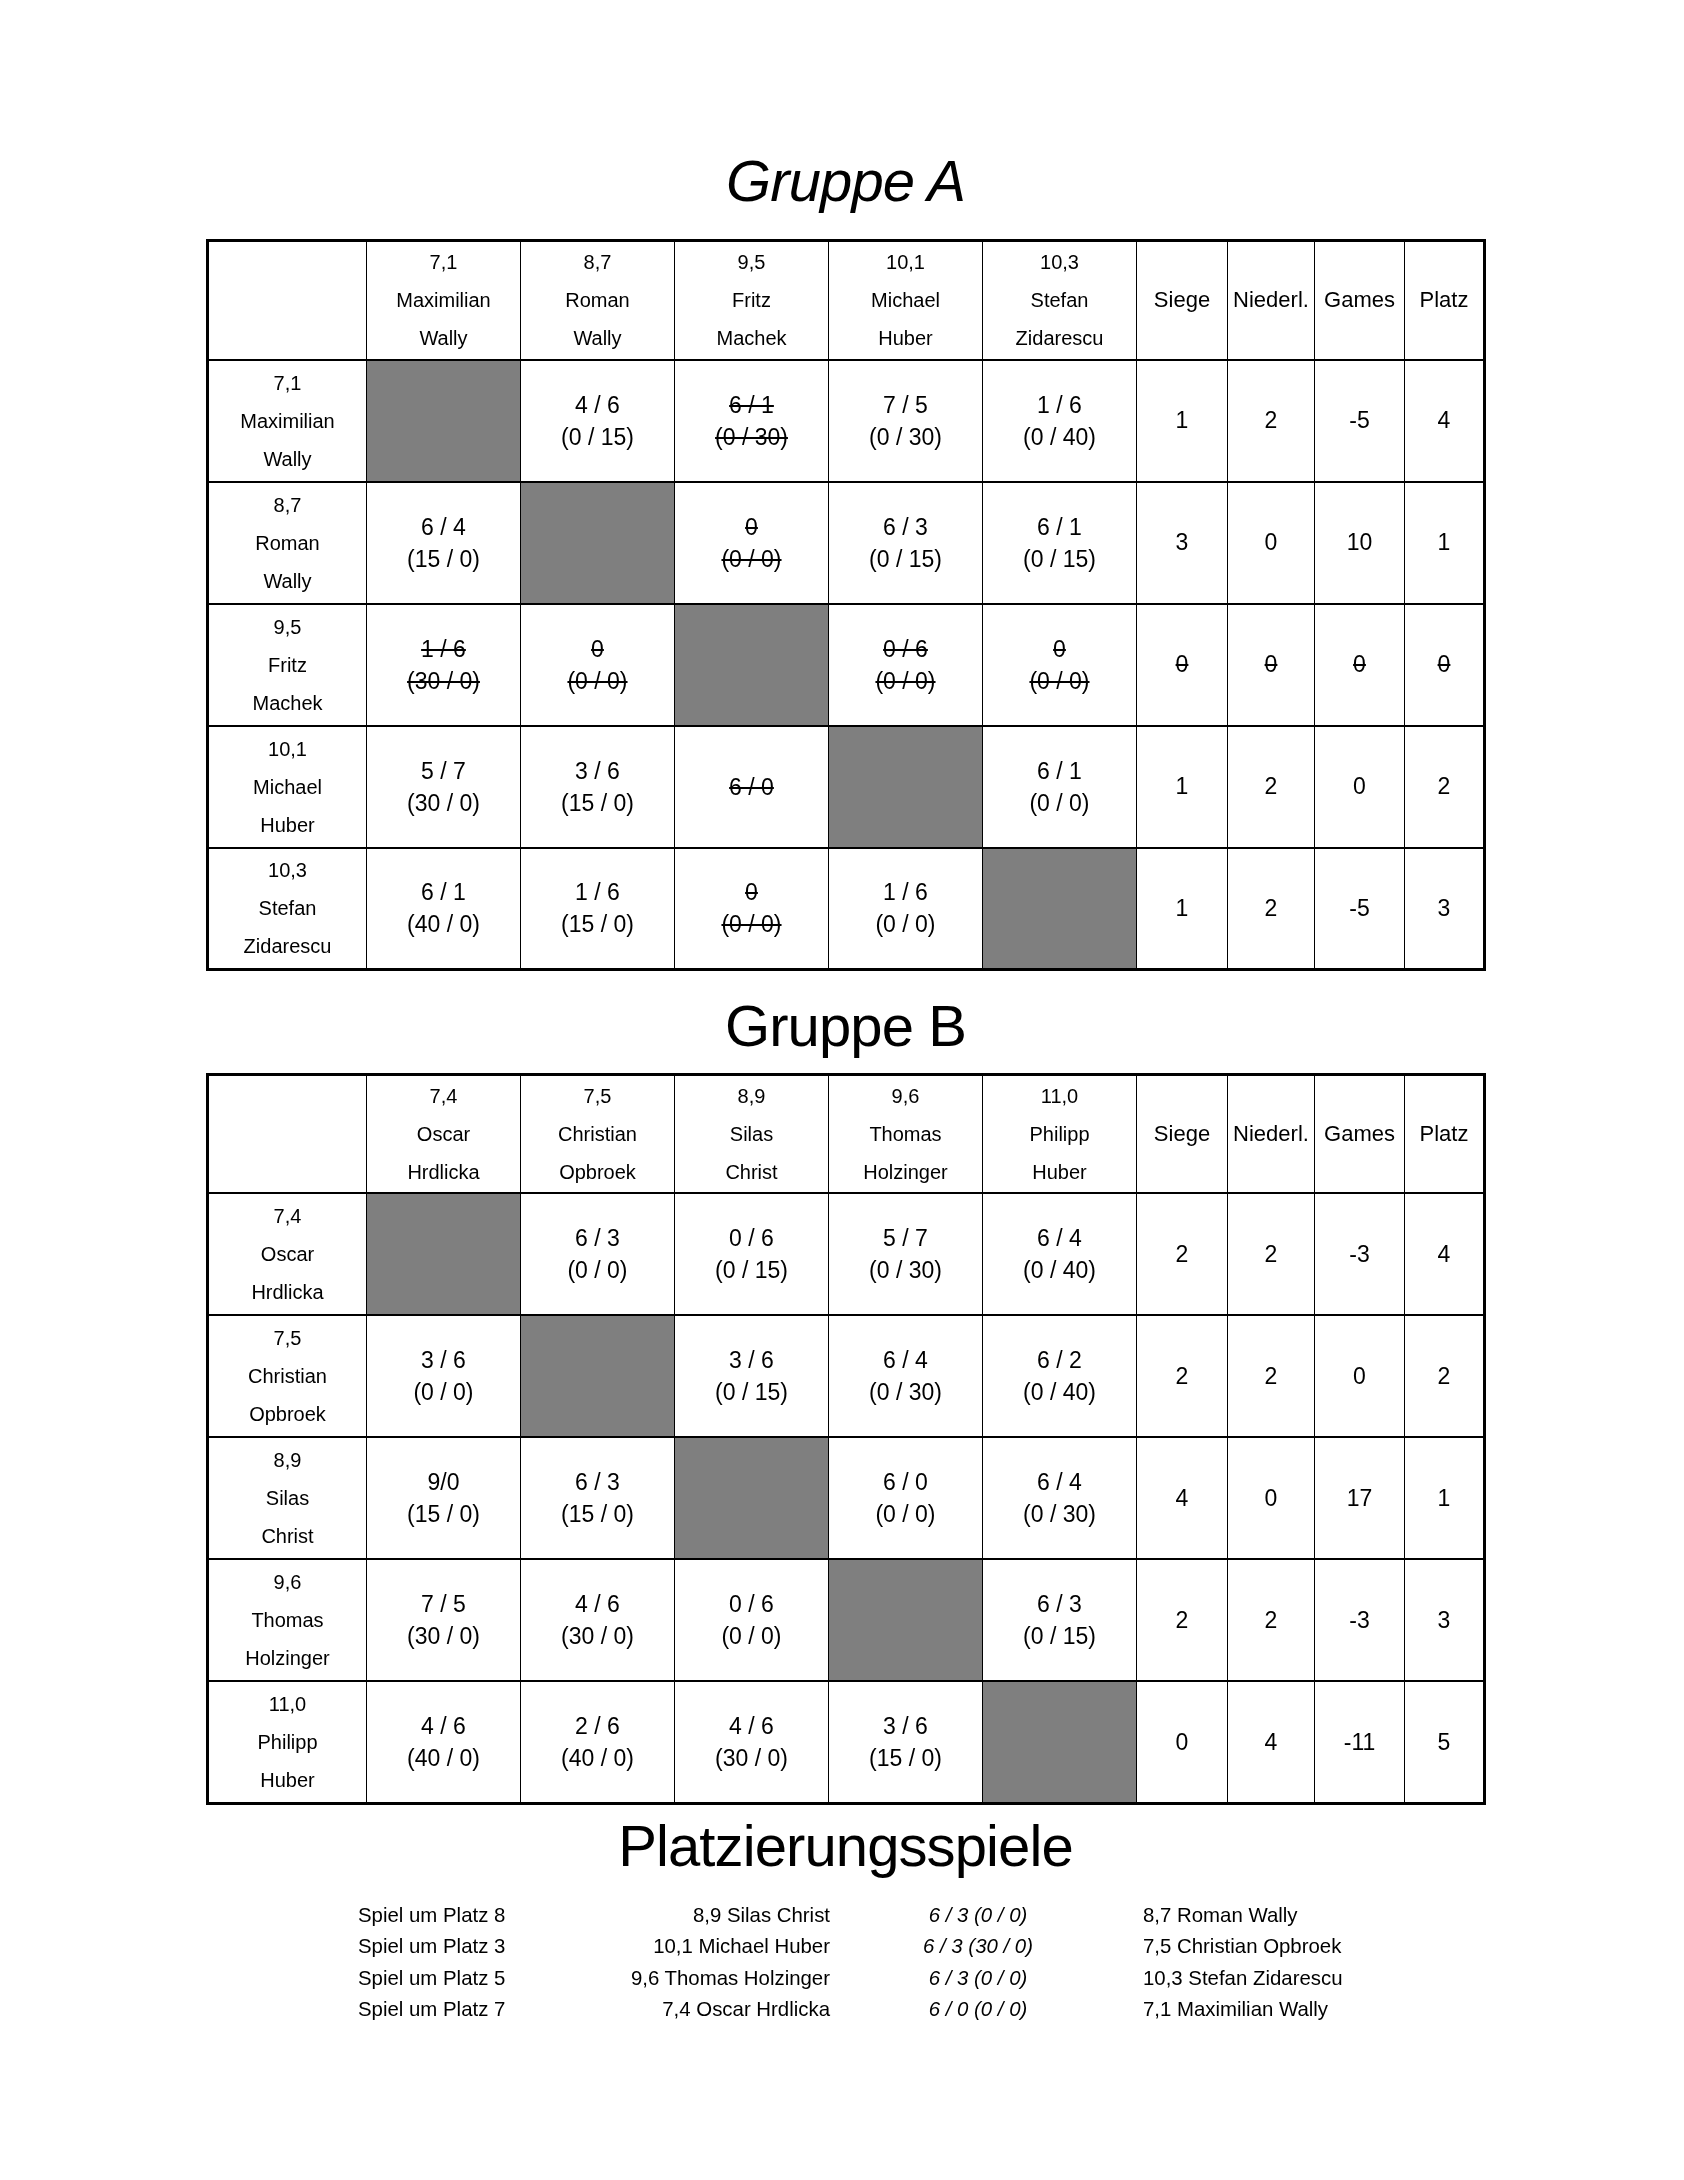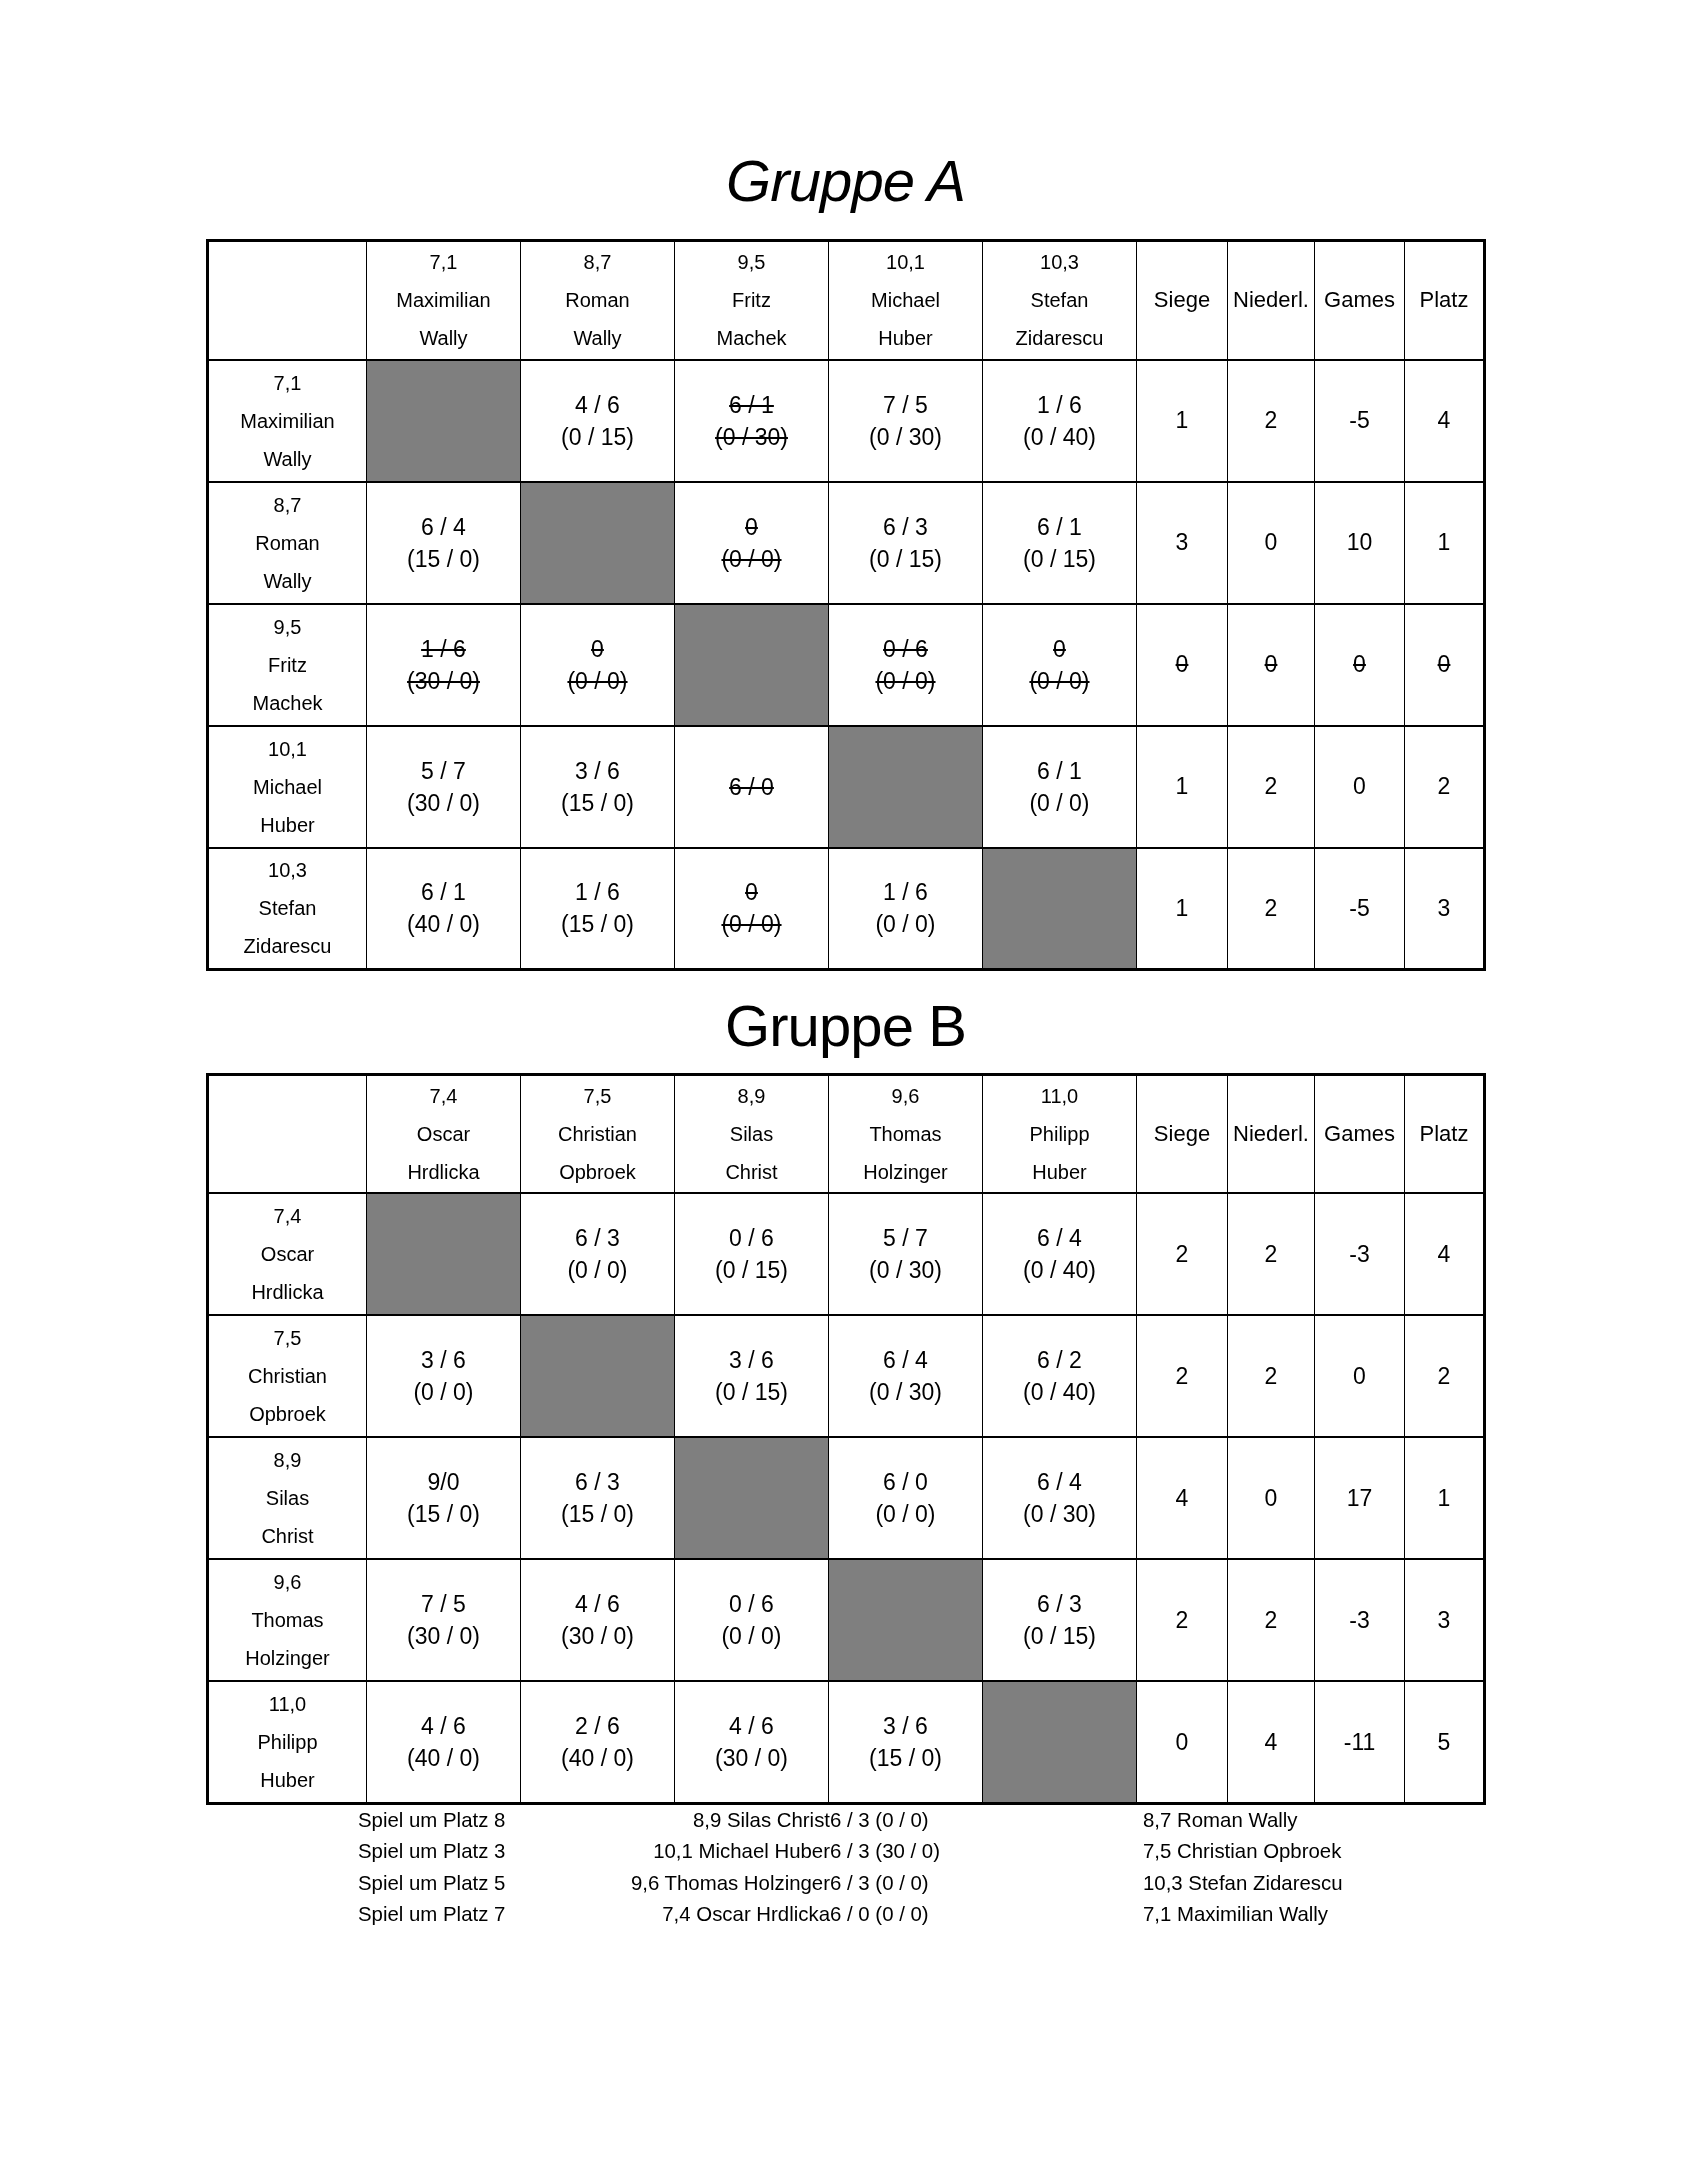--- a/index.html
+++ b/index.html
@@ -37,21 +37,21 @@
   .stat-cell{font-size:23px;}
   .diag{background:var(--diag);}
   .struck{text-decoration:line-through;text-decoration-thickness:1.7px;}
   .placement-grid{
     margin-left:358px;width:1124px;
     display:grid;grid-template-columns:239px 233px 296px 358px;
     font-size:20.4px;line-height:31.5px;
   }
   .p-c1{text-align:left;}
   .p-c2{text-align:right;}
-  .p-c3{text-align:left;}
+  .p-c3{text-align:center;font-style:italic;}
   .p-c4{text-align:left;padding-left:17px;}
 </style>
 </head>
 <body>
 
 <section>
   <h1 class="group-title title-a">Gruppe A</h1>
   <table class="matrix">
     <colgroup>
       <col style="width:159px">
@@ -387,20 +387,21 @@
           <td class="stat-cell">0</td>
           <td class="stat-cell">4</td>
           <td class="stat-cell">-11</td>
           <td class="stat-cell">5</td>
         </tr>
       </tbody>
   </table>
 </section>
 
 <section>
+  <h1 class="group-title title-p">Platzierungsspiele</h1>
   <div class="placement-grid">
       <div class="p-c1">Spiel um Platz 8</div>
       <div class="p-c2">8,9 Silas Christ</div>
       <div class="p-c3">6 / 3 (0 / 0)</div>
       <div class="p-c4">8,7 Roman Wally</div>
       <div class="p-c1">Spiel um Platz 3</div>
       <div class="p-c2">10,1 Michael Huber</div>
       <div class="p-c3">6 / 3 (30 / 0)</div>
       <div class="p-c4">7,5 Christian Opbroek</div>
       <div class="p-c1">Spiel um Platz 5</div>

